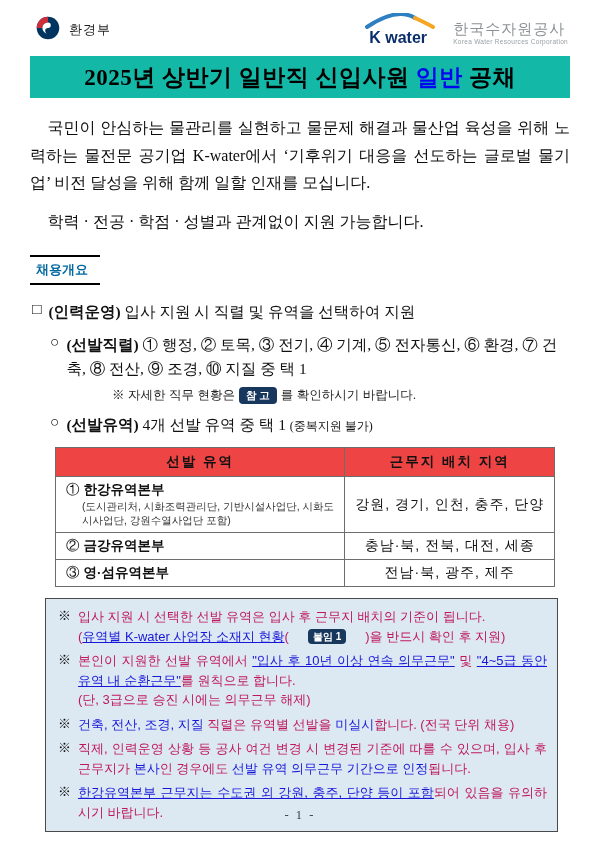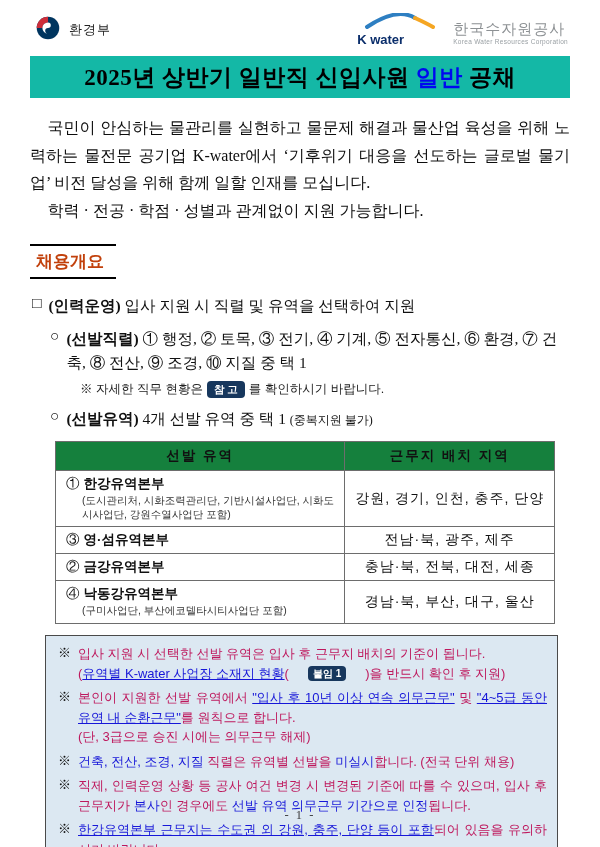--- a/index.html
+++ b/index.html
@@ -15,82 +15,82 @@
   .header {
     display:flex; justify-content:space-between; align-items:center;
     margin:12px 32px 8px 34px; height:36px;
   }
   .moe-logo { display:flex; align-items:center; gap:7px; }
   .moe-name { font-family:"Liberation Sans", sans-serif; font-size:13px; color:#222; letter-spacing:1px; }
   .kwater-logo { display:flex; align-items:flex-end; gap:10px; }
   .kwater-mark { position:relative; width:86px; height:34px; }
   .kwater-arc { position:absolute; top:0; left:6px; }
   .kwater-brand {
-    position:absolute; bottom:0; left:0;
+    position:absolute; bottom:0; left:12px;
     font-family:"Liberation Sans", sans-serif;
-    font-weight:bold; font-size:13px; color:#0b2e6b; letter-spacing:0px;
+    font-weight:bold; font-size:16px; color:#0b2e6b; letter-spacing:0px;
   }
   .kwater-names { display:flex; flex-direction:column; line-height:1.15; padding-bottom:2px; }
   .kwater-kor { font-family:"Liberation Sans", sans-serif; font-size:15px; color:#8d9194; letter-spacing:1px; }
   .kwater-eng { font-family:"Liberation Sans", sans-serif; font-size:6.5px; color:#9aa0a4; letter-spacing:.3px; }
 
   
   .banner {
     margin:8px 30px 0 30px; height:42px;
     background:#14b8a6;
     display:flex; align-items:center; justify-content:center;
     font-family:Liberation Serif, serif;
     font-weight:bold; font-size:23px; letter-spacing:0.5px; color:#000;
     white-space:pre;
   }
   .banner .hl { color:#0008f0; }
 
   
   .intro { margin:16px 30px 0 30px; font-size:16px; line-height:1.72; text-align:justify; color:#0d0d0d; }
   .intro p { text-indent:1.1em; }
-  .intro p + p { }
+  .intro p + p { margin-top:11px; }
 
   
   .section-heading {
     margin:20px 0 0 30px; display:inline-block;
     font-family:"Liberation Sans", sans-serif;
-    font-weight:bold; font-size:17px; color:#c2410c;
+    font-weight:bold; font-size:13px; color:#0369a1;
     border-top:2px solid #000; border-bottom:2px solid #000;
     padding:4px 12px 4px 6px;
   }
 
   
   .overview { margin:15px 30px 0 32px; font-size:15.5px; }
   .ov-line { display:flex; align-items:flex-start; margin-top:9px; }
   .ov-line .bullet { flex:0 0 auto; margin-right:7px; }
   .ov-line.lvl2 { margin-left:18px; }
   .ov-label { font-weight:bold; }
   .ov-text { line-height:1.55; }
   .small-note { font-size:12px; }
   .ref-line {
-    margin:6px 0 0 48px;
+    margin:6px 0 0 80px;
     font-family:"Liberation Sans", sans-serif; font-size:12.5px; color:#222;
     display:flex; align-items:center; gap:4px;
   }
   .badge {
     display:inline-block; background:#17375d; color:#fff;
     font-family:"Liberation Sans", sans-serif; font-size:10.5px; font-weight:bold;
     border-radius:4px; padding:1.5px 7px; line-height:1.3; white-space:nowrap;text-align:right;
   }
 
   
   .basin-table {
     margin:10px 0 0 55px; width:500px;
     border-collapse:collapse;
     font-family:"Liberation Sans", sans-serif;
     border:1.5px solid #3a3a3a;
   }
   .basin-table th, .basin-table td { border:1px solid #6d6d6d; }
   .basin-table th {
-    background:#15803d; font-size:13.5px; font-weight:bold; letter-spacing:2px;
+    background:#ef4444; font-size:13.5px; font-weight:bold; letter-spacing:2px;
     padding:5px 0; text-align:center; color:#111;
   }
   .cell-left { padding:4px 8px 4px 10px; width:58%; }
   .row-main { font-size:13.5px; font-weight:bold; color:#111; }
   .row-main .row-no { font-weight:normal; margin-right:4px; }
   .row-sub { font-size:10.5px; color:#333; font-weight:normal; line-height:1.3; margin:1px 0 1px 16px; }
   .row-sub:empty { display:none; }
   .cell-right { text-align:center; font-size:14px; letter-spacing:1px; color:#111; padding:4px 2px; width:42%; }
 
   
@@ -206,39 +206,32 @@
   <tbody>
     <tr>
       <td class="cell-left">
         <div class="row-main"><span class="row-no">①</span><span>한강유역본부</span></div>
         <div class="row-sub">(도시관리처, 시화조력관리단, 기반시설사업단, 시화도시사업단, 강원수열사업단 포함)</div>
       </td>
       <td class="cell-right">강원, 경기, 인천, 충주, 단양</td>
     </tr>
     <tr>
       <td class="cell-left">
+        <div class="row-main"><span class="row-no">②</span><span>금강유역본부</span></div>
+
+      </td>
+      <td class="cell-right">충남·북, 전북, 대전, 세종</td>
+    </tr>
+    <tr>
+      <td class="cell-left">
         <div class="row-main"><span class="row-no">③</span><span>영·섬유역본부</span></div>
 
       </td>
       <td class="cell-right">전남·북, 광주, 제주</td>
     </tr>
-    <tr>
-      <td class="cell-left">
-        <div class="row-main"><span class="row-no">②</span><span>금강유역본부</span></div>
-
-      </td>
-      <td class="cell-right">충남·북, 전북, 대전, 세종</td>
-    </tr>
-    <tr>
-      <td class="cell-left">
-        <div class="row-main"><span class="row-no">④</span><span>낙동강유역본부</span></div>
-        <div class="row-sub">(구미사업단, 부산에코델타시티사업단 포함)</div>
-      </td>
-      <td class="cell-right">경남·북, 부산, 대구, 울산</td>
-    </tr>
   </tbody>
 </table>
 
 
 <div class="notes-box">
   <div class="notes-list">
       <div class="note-item">
         <span class="note-marker">※</span>
         <div class="note-body">
           <div class="note-line"><span class="seg-p">입사 지원 시 선택한 선발 유역은 입사 후 근무지 배치의 기준이 됩니다.</span></div>

